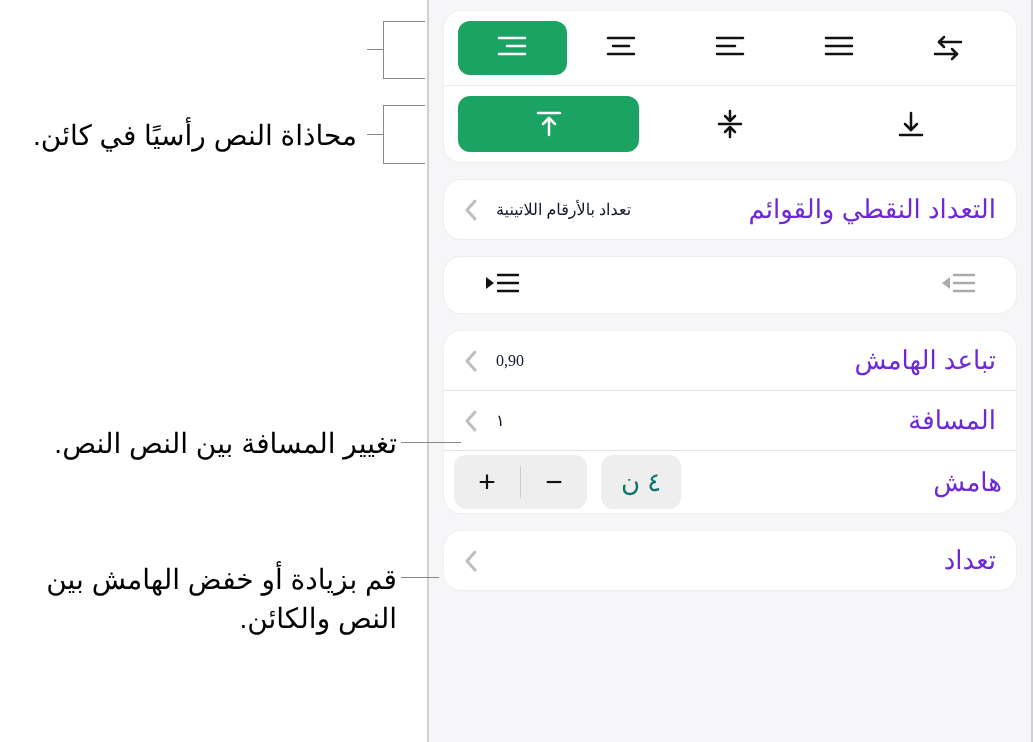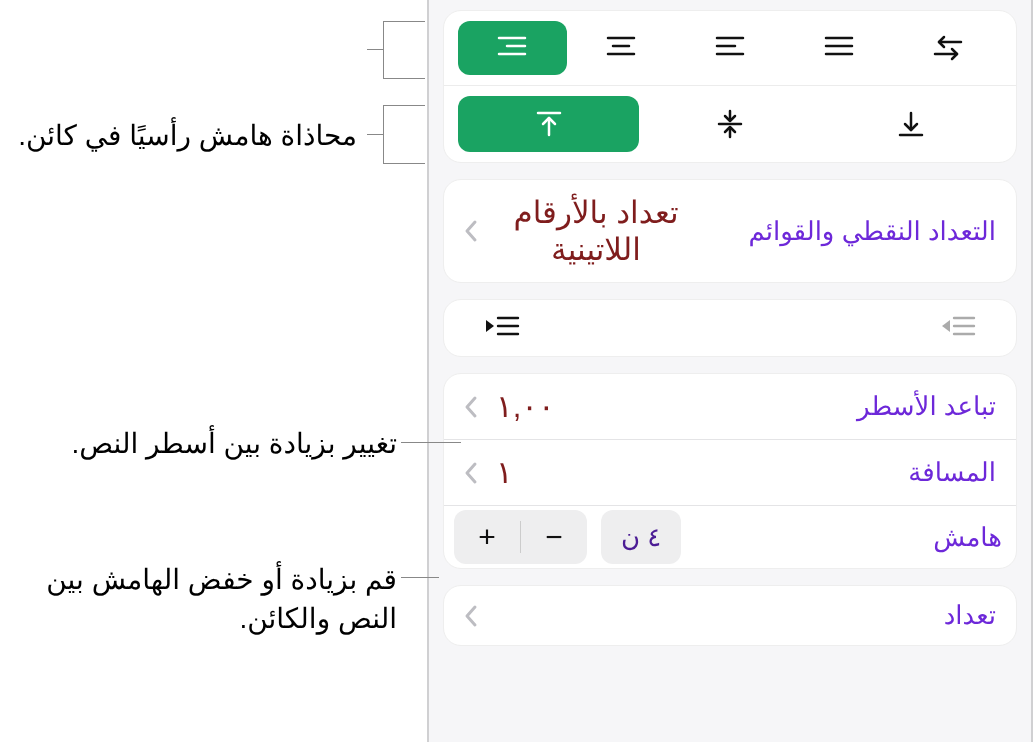--- a/index.html
+++ b/index.html
@@ -69,23 +69,24 @@
   padding: 14px 20px;
   justify-content: space-between;
 }
 .nav-row.sep { border-bottom: 1px solid #e4e4e6; }
 .nav-label {
   font-size: 26px;
   color: #6d28d9;
   text-align: right;
 }
 .nav-value {
-  font-size: 31px;
-  color: #7f1d1d;
+  font-size: 16px;
+  color: #0f172a;
   text-align: left;
+  font-family: Liberation Serif, serif;
 }
 .nav-right-group {
   display: flex;
   align-items: center;
   gap: 18px;
 }
 .chevron { color: #bdbdc2; }
 .indent-row {
   display: flex;
   padding: 14px 40px;
@@ -107,21 +108,21 @@
   gap: 14px;
 }
 .pill {
   background: #eeeeef;
   border-radius: 12px;
   height: 54px;
   display: flex;
   align-items: center;
   justify-content: center;
   font-size: 26px;
-  color: #4c1d95;
+  color: #0f766e;
   padding: 0 20px;
 }
 .pm-pill {
   background: #eeeeef;
   border-radius: 12px;
   height: 54px;
   display: flex;
   align-items: center;
 }
 .pm-btn {
@@ -294,23 +295,23 @@
   </div>
 
   <div class="card">
     <div class="nav-row sep">
       <div class="nav-right-group">
         <span class="chevron">
           <svg width="14" height="24" viewBox="0 0 14 24">
               <polyline points="11,3 3,12 11,21" fill="none" stroke="#bdbdc2" stroke-width="3" stroke-linecap="round" stroke-linejoin="round"></polyline>
             </svg>
         </span>
-        <span class="nav-value">١,٠٠</span>
-      </div>
-      <span class="nav-label">تباعد الأسطر</span>
+        <span class="nav-value">0,90</span>
+      </div>
+      <span class="nav-label">تباعد الهامش</span>
     </div>
     <div class="nav-row sep">
       <div class="nav-right-group">
         <span class="chevron">
           <svg width="14" height="24" viewBox="0 0 14 24">
               <polyline points="11,3 3,12 11,21" fill="none" stroke="#bdbdc2" stroke-width="3" stroke-linecap="round" stroke-linejoin="round"></polyline>
             </svg>
         </span>
         <span class="nav-value">١</span>
       </div>
@@ -343,25 +344,25 @@
 </div>
 
 <div class="callouts">
 
 
   <div class="linevt" style="left:383px; top:21px; height:57px;"></div>
   <div class="linehz" style="left:383px; top:21px; width:42px;"></div>
   <div class="linehz" style="left:383px; top:78px; width:42px;"></div>
   <div class="linehz" style="left:367px; top:49px; width:16px;"></div>
 
-  <div class="callout-text" style="top:116px; right:70px; width:350px;">محاذاة هامش رأسيًا في كائن.</div>
+  <div class="callout-text" style="top:116px; right:70px; width:350px;">محاذاة النص رأسيًا في كائن.</div>
   <div class="linevt" style="left:383px; top:105px; height:58px;"></div>
   <div class="linehz" style="left:383px; top:105px; width:42px;"></div>
   <div class="linehz" style="left:383px; top:163px; width:42px;"></div>
   <div class="linehz" style="left:367px; top:134px; width:16px;"></div>
 
-  <div class="callout-text" style="top:424px; right:30px; width:390px;">تغيير بزيادة بين أسطر النص.</div>
+  <div class="callout-text" style="top:424px; right:30px; width:390px;">تغيير المسافة بين النص النص.</div>
   <div class="linehz" style="left:401px; top:442px; width:60px;"></div>
 
   <div class="callout-text" style="top:560px; right:30px; width:390px;">قم بزيادة أو خفض الهامش بين النص والكائن.</div>
   <div class="linehz" style="left:401px; top:577px; width:38px;"></div>
 
 </div>
 
 </body></html>

